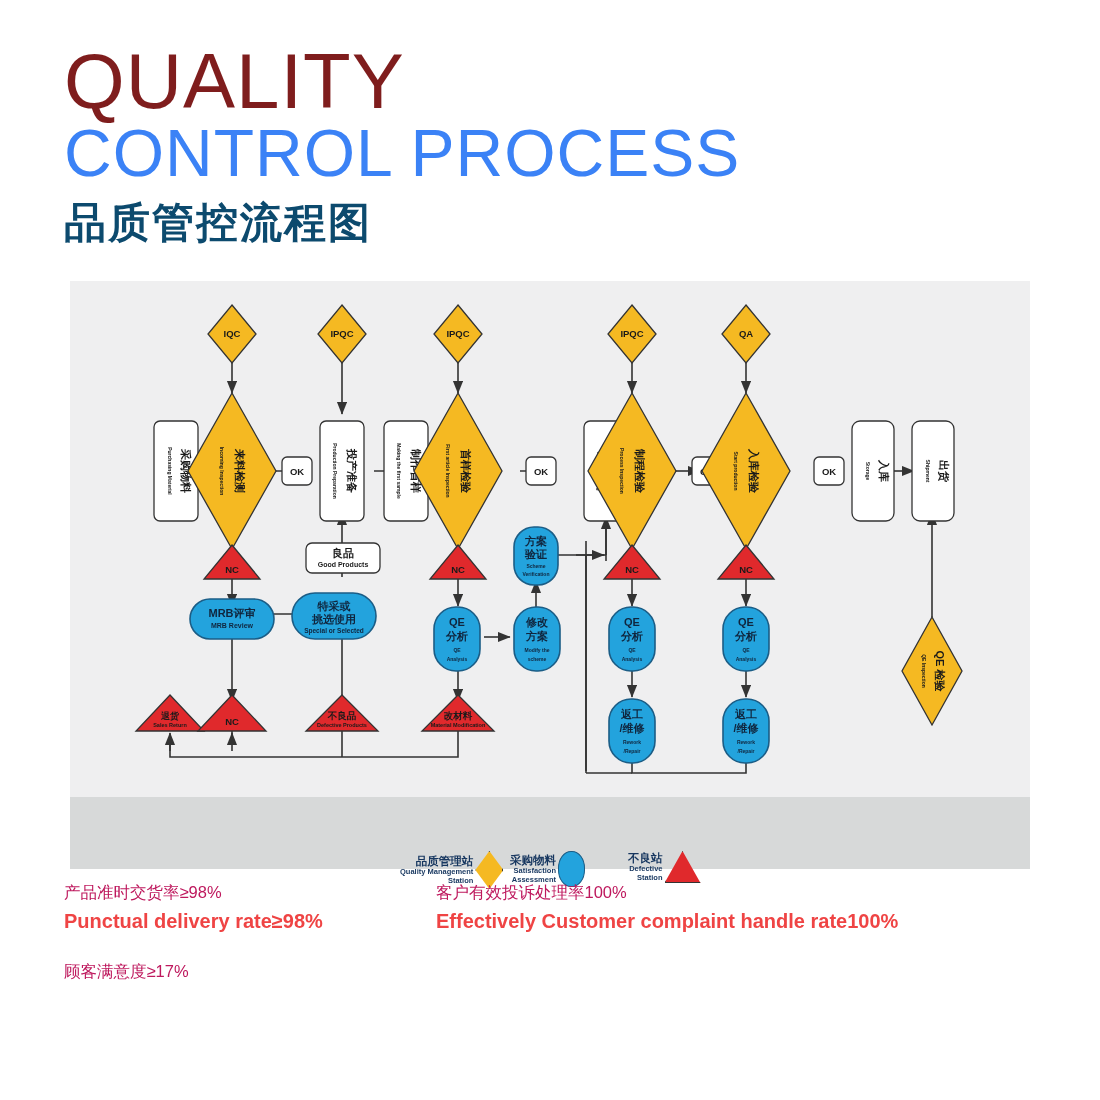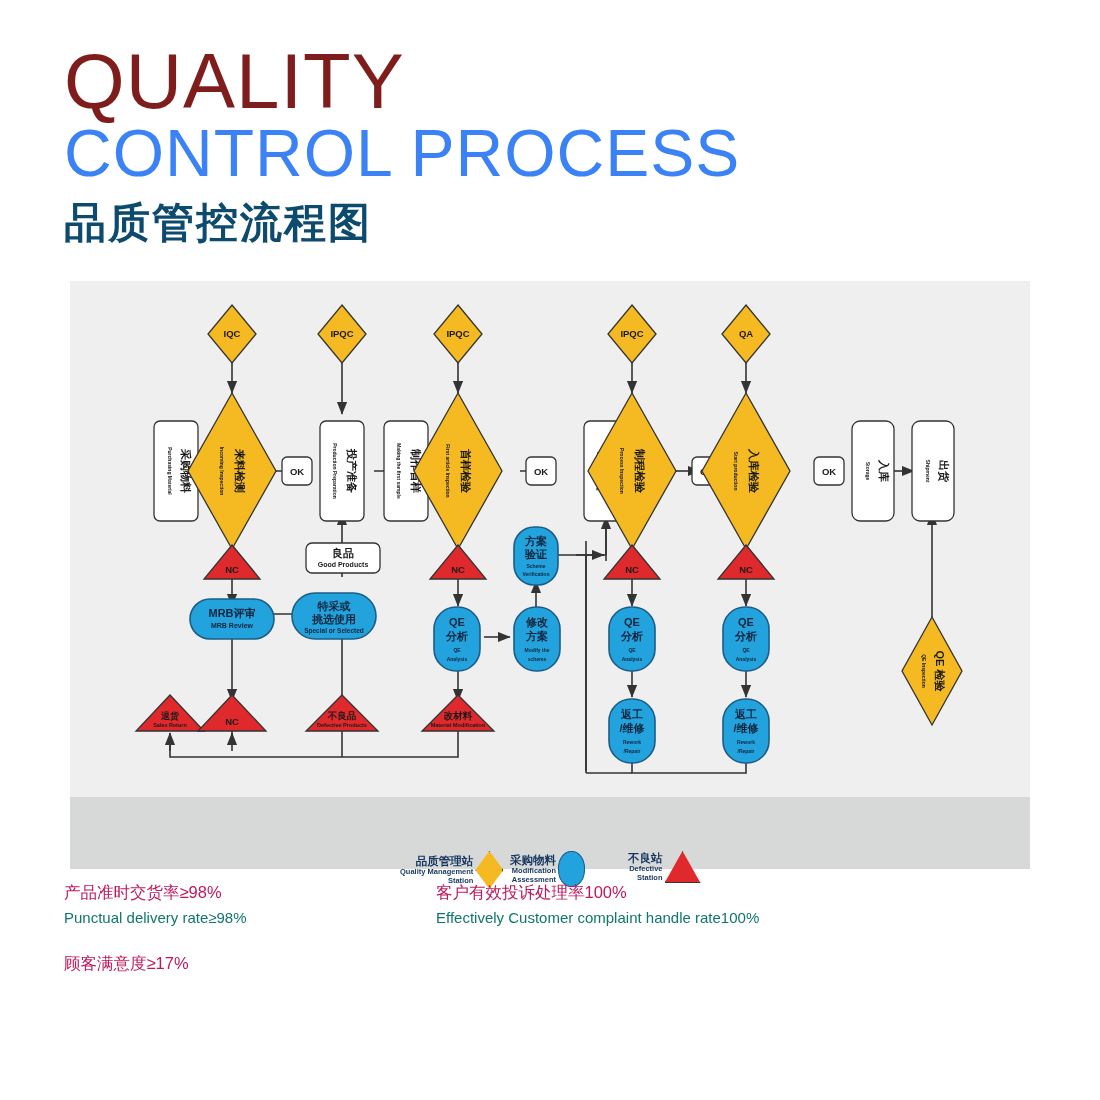--- a/index.html
+++ b/index.html
@@ -56,21 +56,21 @@
   .lg-triangle{
     width:34px;height:30px;background:#e0292c;border:1.2px solid #333;
     clip-path:polygon(50% 0,100% 100%,0 100%);
   }
 
   
   .metrics{position:absolute;left:64px;top:880px;width:900px;}
   .metric-col{position:absolute;}
   .metric-block{margin-bottom:22px;}
   .metric-cn{font-size:16.5px;color:#be185d;line-height:1.55;}
-  .metric-en{font-size:15px;color:#0f766e;line-height:1.55;}
+  .metric-en{font-size:20px;color:#ef4444;line-height:1.55;font-weight:bold;}
 
   
   svg text{ font-family:"Liberation Sans","DejaVu Sans",sans-serif; }
   .t-cn{ font-size:11px; font-weight:bold; }
   .t-en{ font-size:5px; font-weight:bold; }
   .t-lat{ font-size:9.5px; font-weight:bold; }
 </style>
 </head>
 <body>
 
@@ -405,21 +405,21 @@
             <div class="legend-cn">品质管理站</div>
             <div class="legend-en">Quality Management</div>
             <div class="legend-en">Station</div>
           </div>
           <div class="lg-diamond"></div>
         </div>
 
         <div class="legend-item" style="left:440px">
           <div class="legend-text">
             <div class="legend-cn">采购物料</div>
-            <div class="legend-en">Modification</div>
+            <div class="legend-en">Satisfaction</div>
             <div class="legend-en">Assessment</div>
           </div>
           <div class="lg-ellipse"></div>
         </div>
 
         <div class="legend-item" style="left:558px">
           <div class="legend-text">
             <div class="legend-cn">不良站</div>
             <div class="legend-en">Defective</div>
             <div class="legend-en">Station</div>

